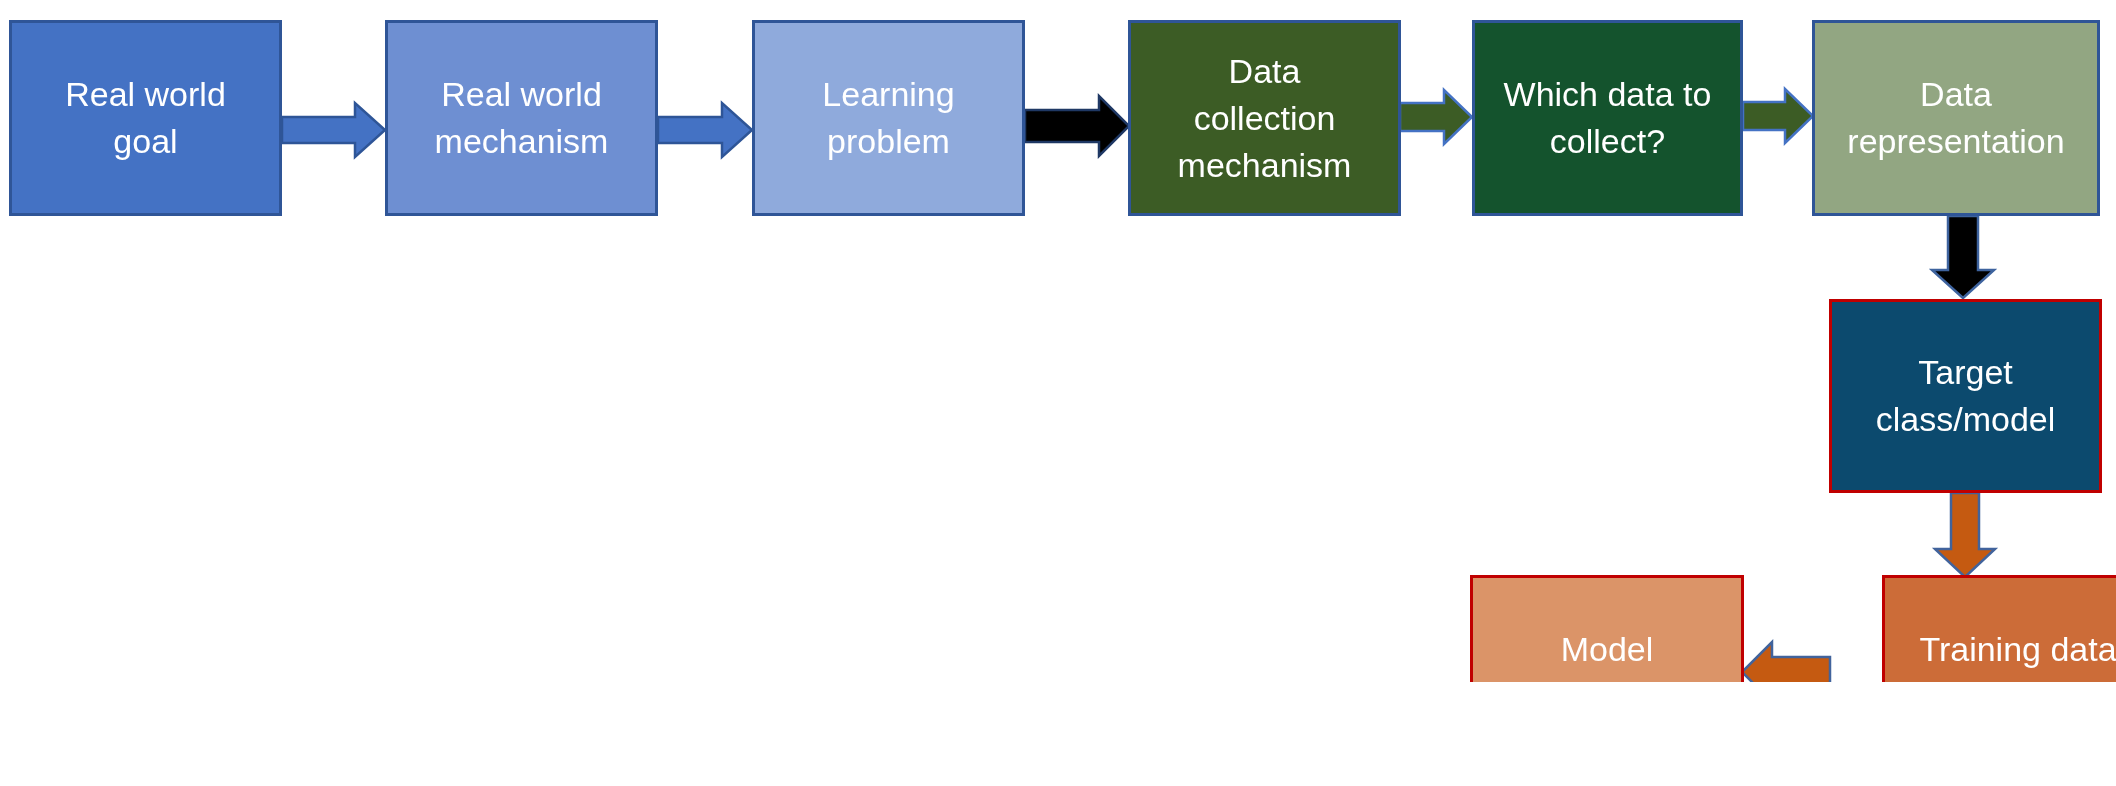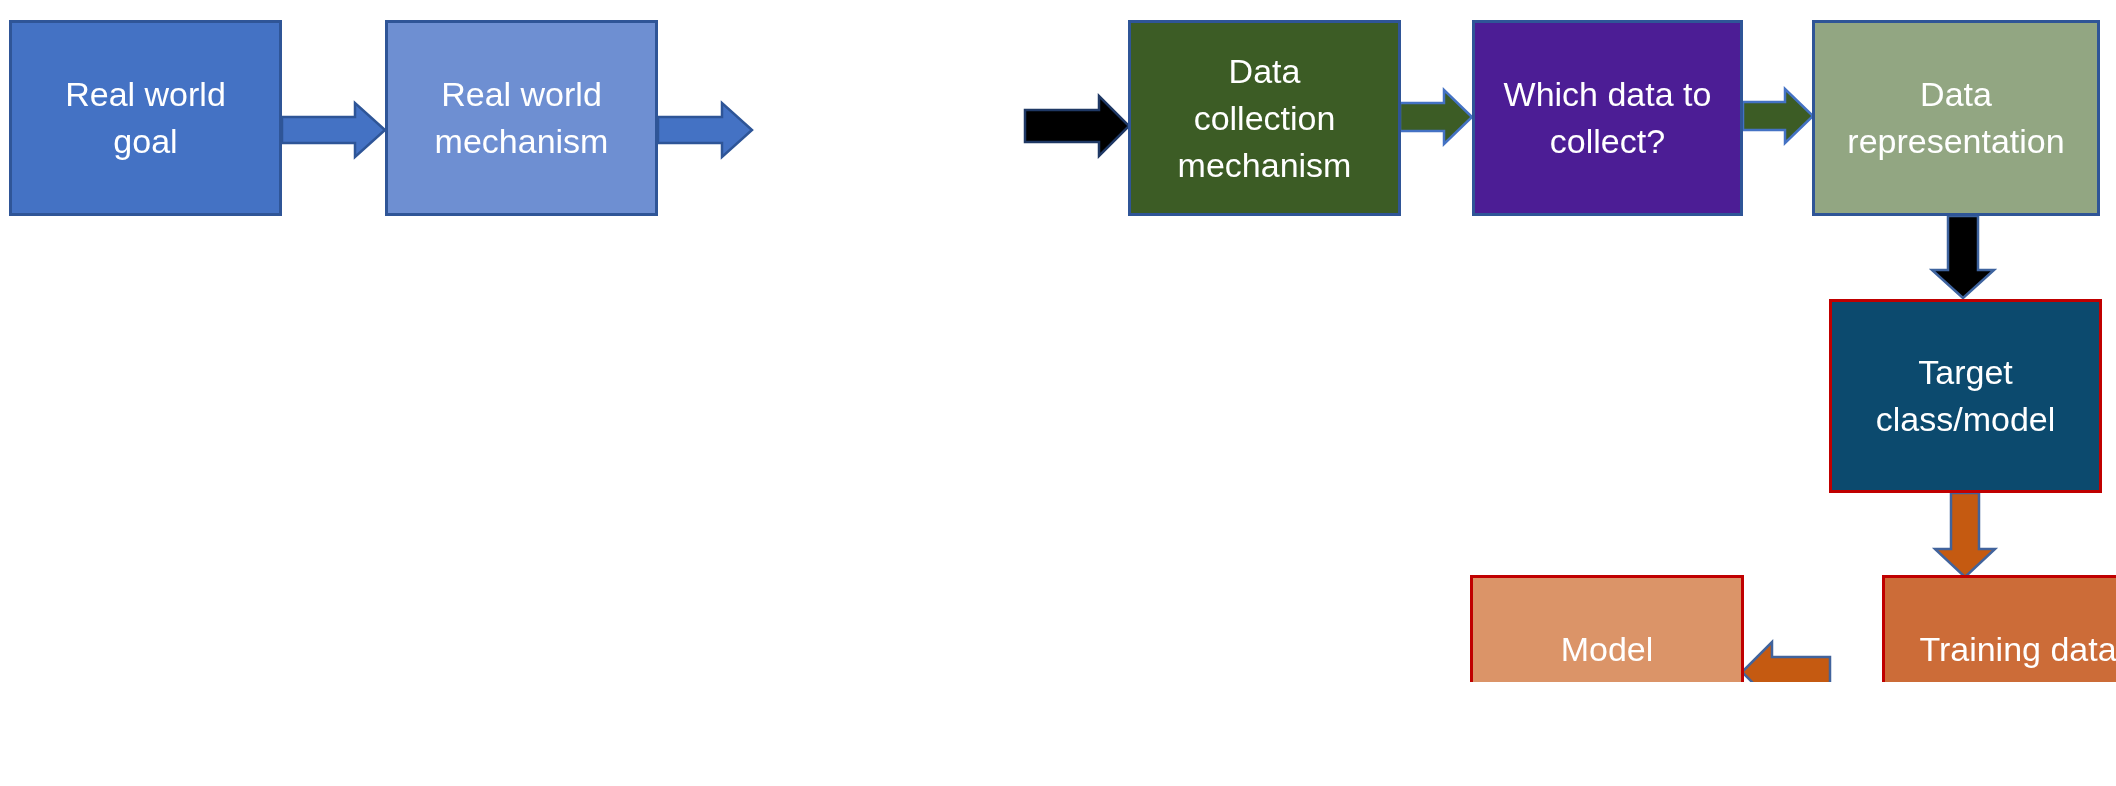--- a/index.html
+++ b/index.html
@@ -68,26 +68,30 @@
   </svg>
 
   <div class="node n0" style="background: rgb(68, 114, 196); border-color: rgb(47, 85, 151);">
     <span class="label" style="color: rgb(255, 255, 255);">Real world
 goal</span>
   </div>
   <div class="node n1" style="background: rgb(110, 143, 210); border-color: rgb(47, 85, 151);">
     <span class="label" style="color: rgb(255, 255, 255);">Real world
 mechanism</span>
   </div>
+  <div class="node n2" style="background: rgb(143, 170, 220); border-color: rgb(47, 85, 151);">
+    <span class="label" style="color: rgb(255, 255, 255);">Learning
+problem</span>
+  </div>
   <div class="node n3" style="background: rgb(60, 92, 37); border-color: rgb(47, 85, 151);">
     <span class="label" style="color: rgb(255, 255, 255);">Data
 collection
 mechanism</span>
   </div>
-  <div class="node n4" style="background: #4c1d95; border-color: rgb(47, 85, 151); align-items: center;">
+  <div class="node n4" style="background: #14532d; border-color: rgb(47, 85, 151); align-items: center;">
     <span class="label" style="color: rgb(255, 255, 255);">Which data to
 collect?</span>
   </div>
   <div class="node n5" style="background: rgb(146, 166, 130); border-color: rgb(47, 85, 151);">
     <span class="label" style="color: rgb(255, 255, 255);">Data
 representation</span>
   </div>
   <div class="node n6" style="background: #0c4a6e; border-color: rgb(192, 0, 0);">
     <span class="label" style="color: rgb(255, 255, 255);">Target
 class/model</span>

